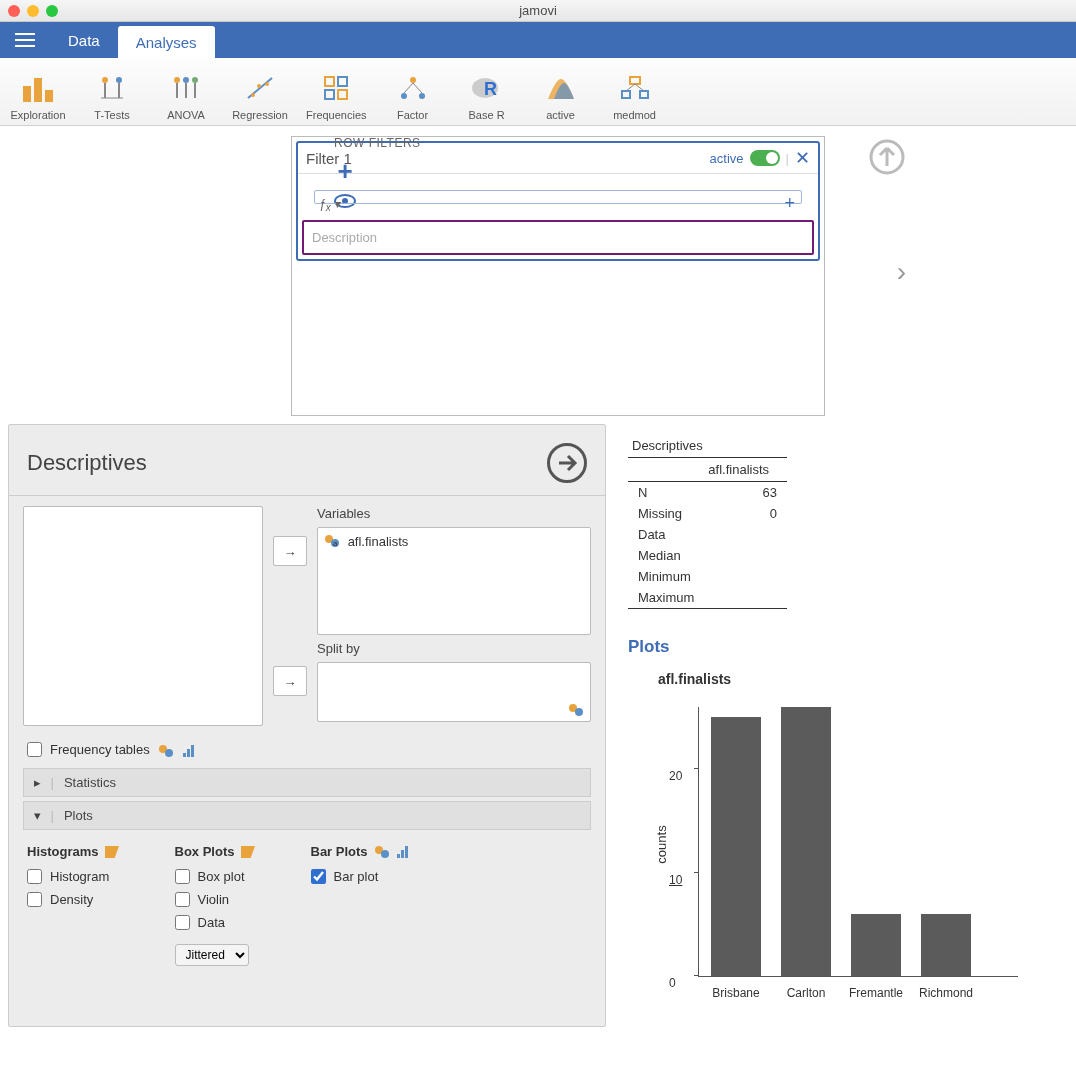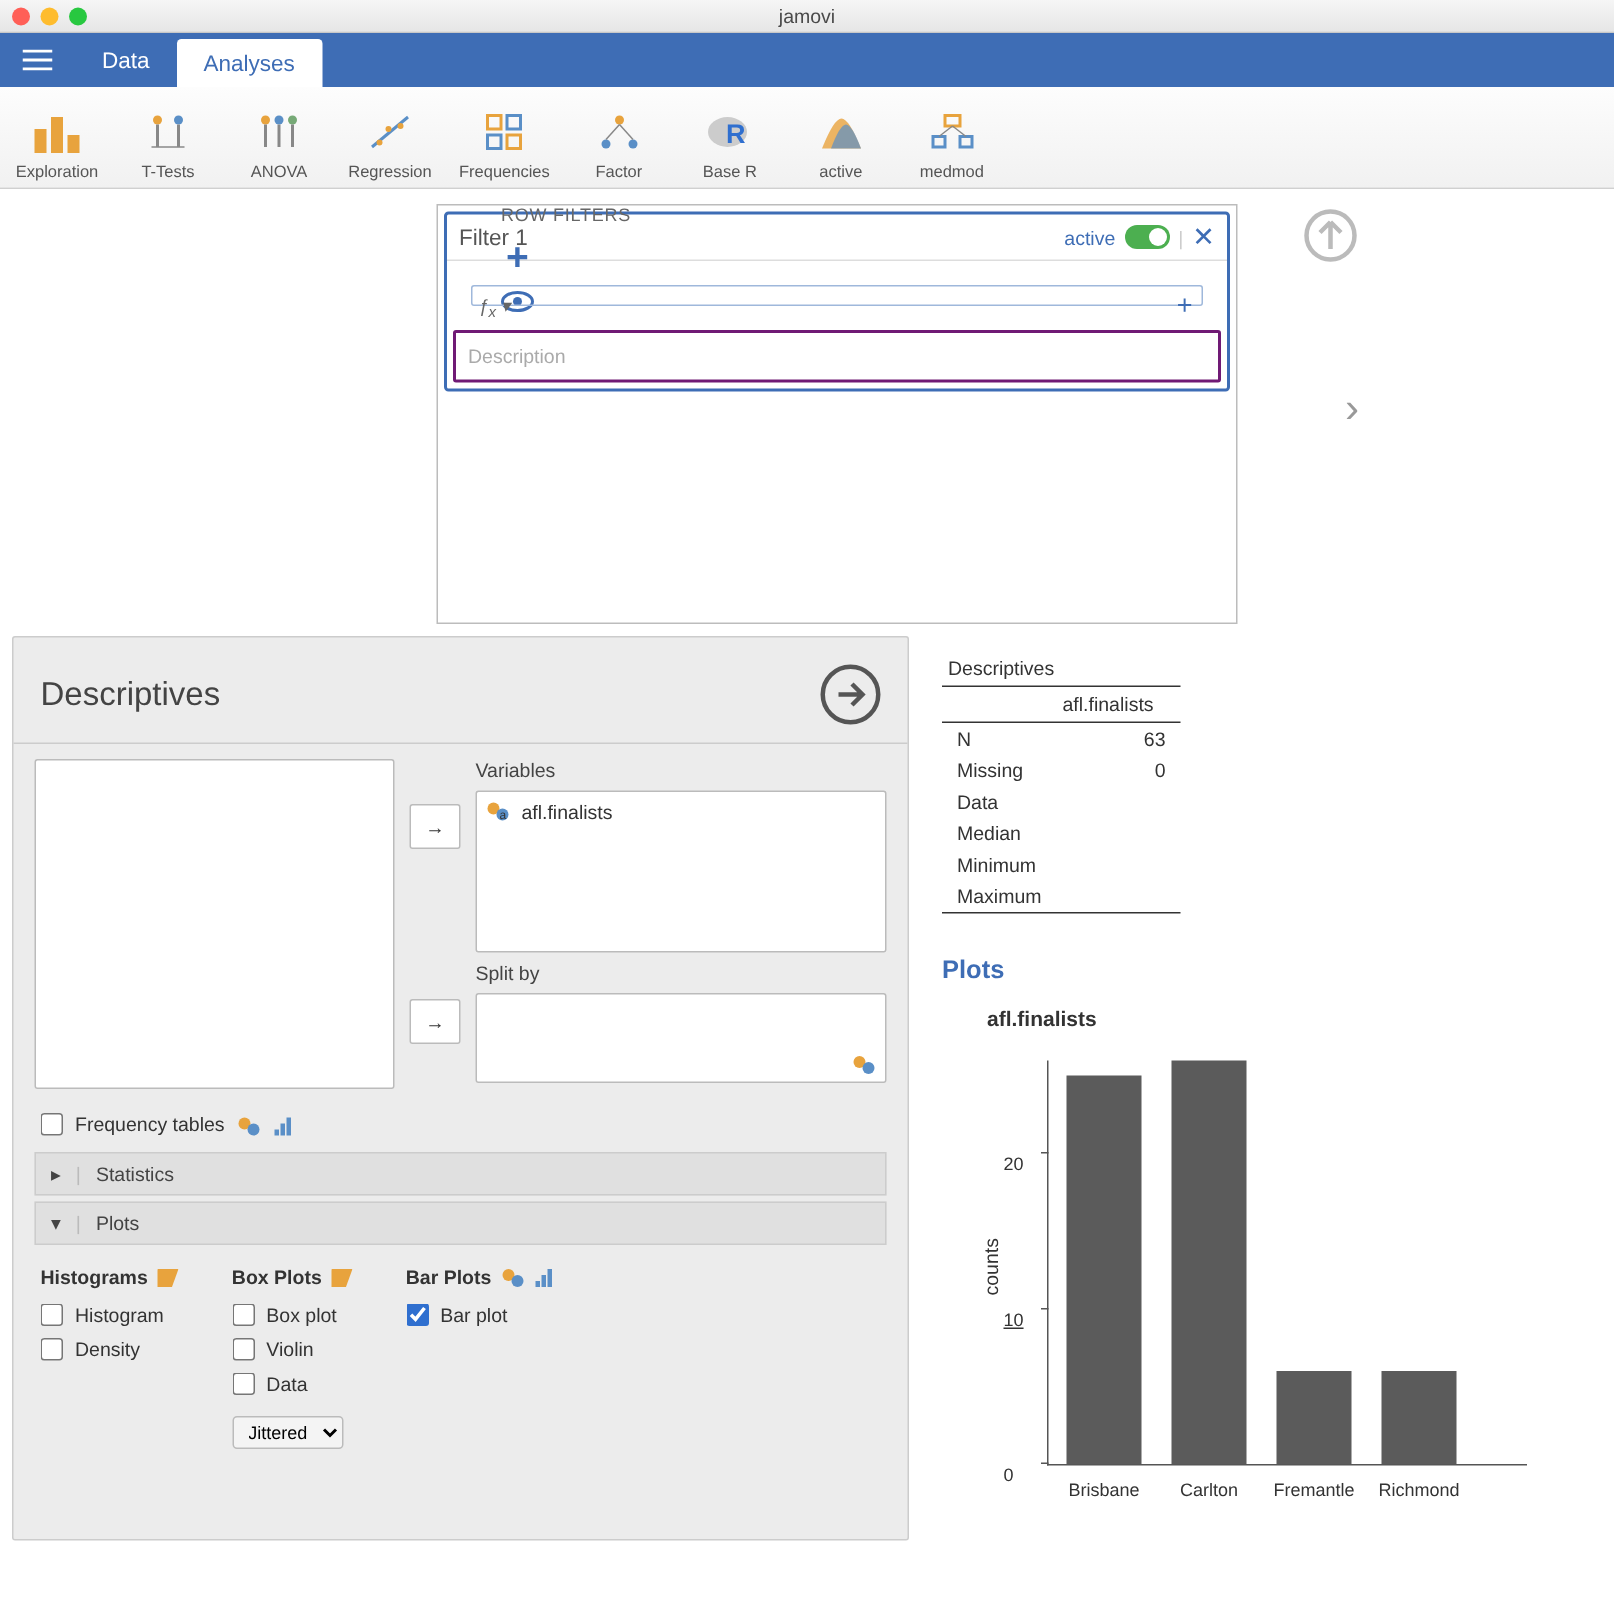--- a/index.html
+++ b/index.html
@@ -39,21 +39,21 @@
   .goarrow { width:40px;height:40px;border:3px solid #555; border-radius:50%; display:flex; align-items:center; justify-content:center; }
   .vars-row { display:flex; gap:10px; padding:10px 14px; }
   .srcbox { width:240px; height:220px; background:#fff; border:1px solid #bbb; border-radius:2px; }
   .midbtns { display:flex; flex-direction:column; gap:100px; padding-top:30px; }
   .arrowbtn { width:34px; height:30px; background:#fff; border:1px solid #bbb; border-radius:2px; display:flex; align-items:center; justify-content:center; cursor:pointer; }
   .targcol { flex:1; display:flex; flex-direction:column; gap:6px; }
   .targlbl { font-size:13px; color:#444; }
   .targbox { height:108px; background:#fff; border:1px solid #bbb; border-radius:2px; padding:6px; font-size:13px; position:relative; }
   .freq-row { padding:6px 18px; display:flex; align-items:center; gap:8px; font-size:13px; color:#333; }
   .section-bar { margin:4px 14px; background:#e0e0e0; border:1px solid #ccc; padding:6px 10px; display:flex; align-items:center; gap:10px; font-size:13px; color:#444; cursor:pointer; }
-  .plot-opts { padding:10px 18px 20px; display:flex; gap:36px; }
+  .plot-opts { padding:10px 18px 20px; display:flex; gap:56px; }
   .optcol h4 { font-size:13px; font-weight:600; margin-bottom:10px; display:flex; align-items:center; gap:6px; }
   .optrow { display:flex; align-items:center; gap:8px; font-size:13px; margin:8px 0; }
   select.jitter { margin-top:6px; font-size:12px; padding:2px 6px; background:#f4f4f4; border:1px solid #bbb; border-radius:3px; }
   .right-panel { flex:1; padding:10px 14px; }
   .desc-table { border-collapse:collapse; font-size:13px; color:#333; }
   .desc-table th { text-align:left; font-weight:400; padding:4px 18px 4px 4px; }
   .desc-table .hline td, .desc-table .hline th { border-top:1px solid #333; }
   .desc-table .bline td, .desc-table .bline th { border-bottom:1px solid #333; }
   .desc-table td { padding:3px 10px; }
   .desc-table td.num { text-align:right; min-width:60px; }

